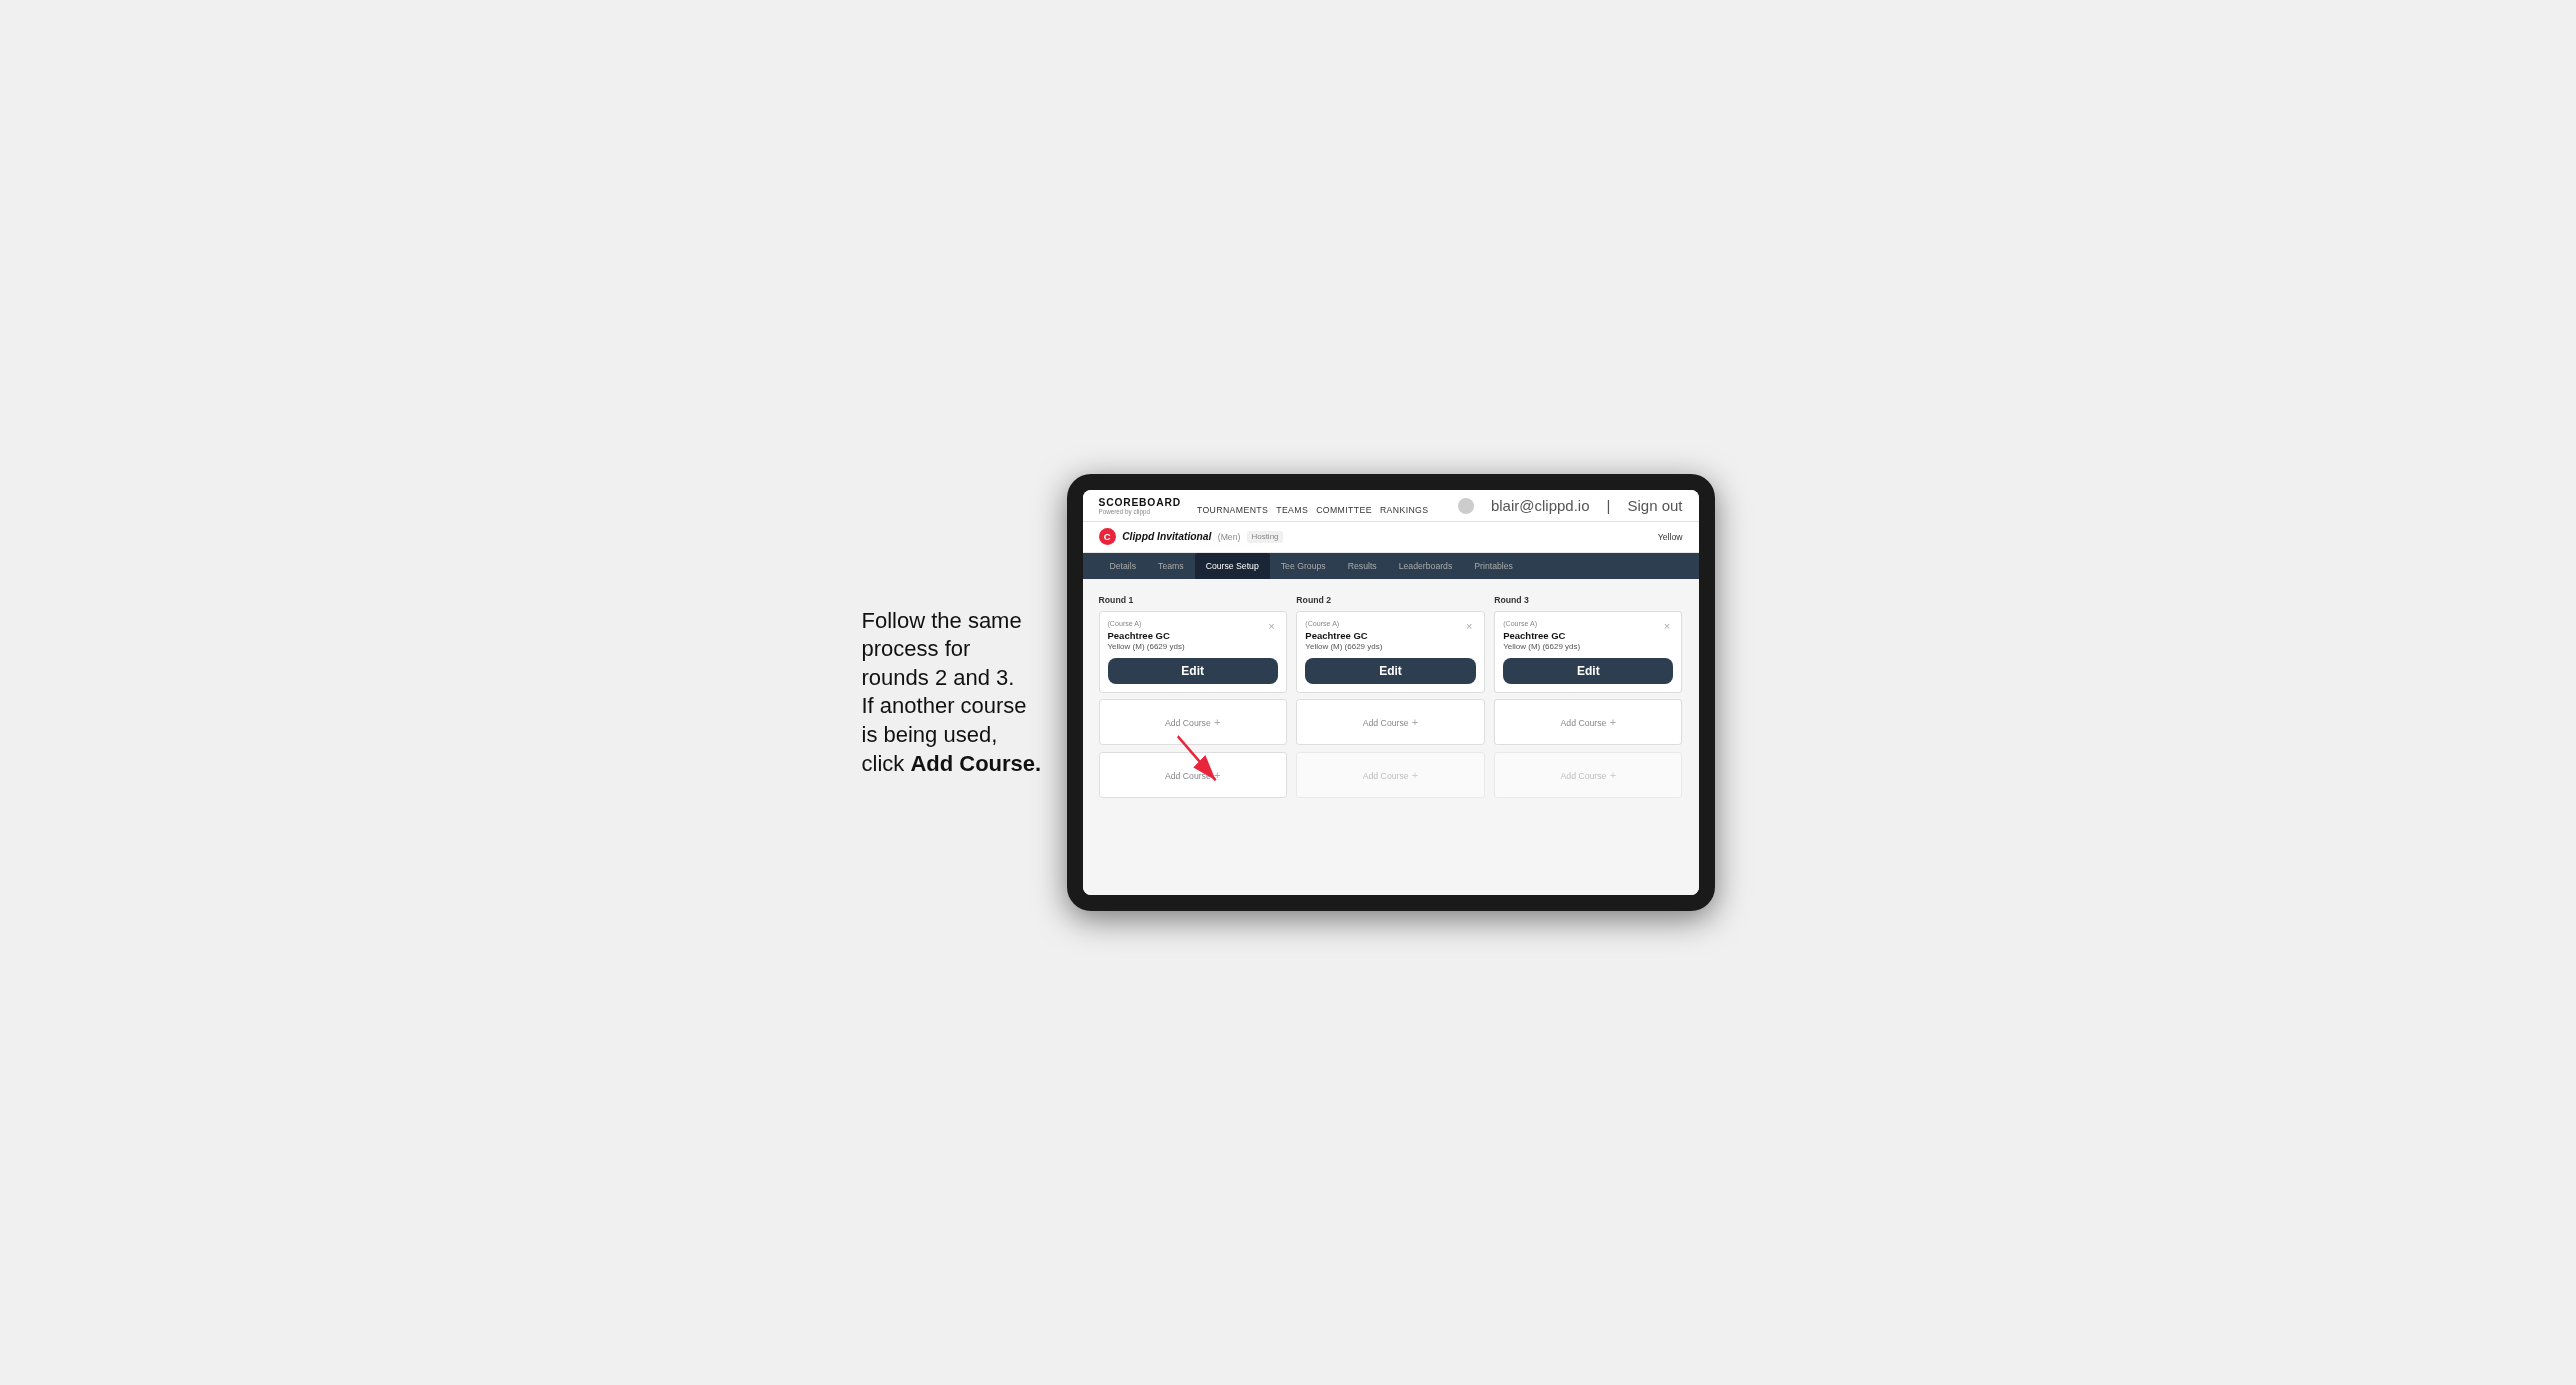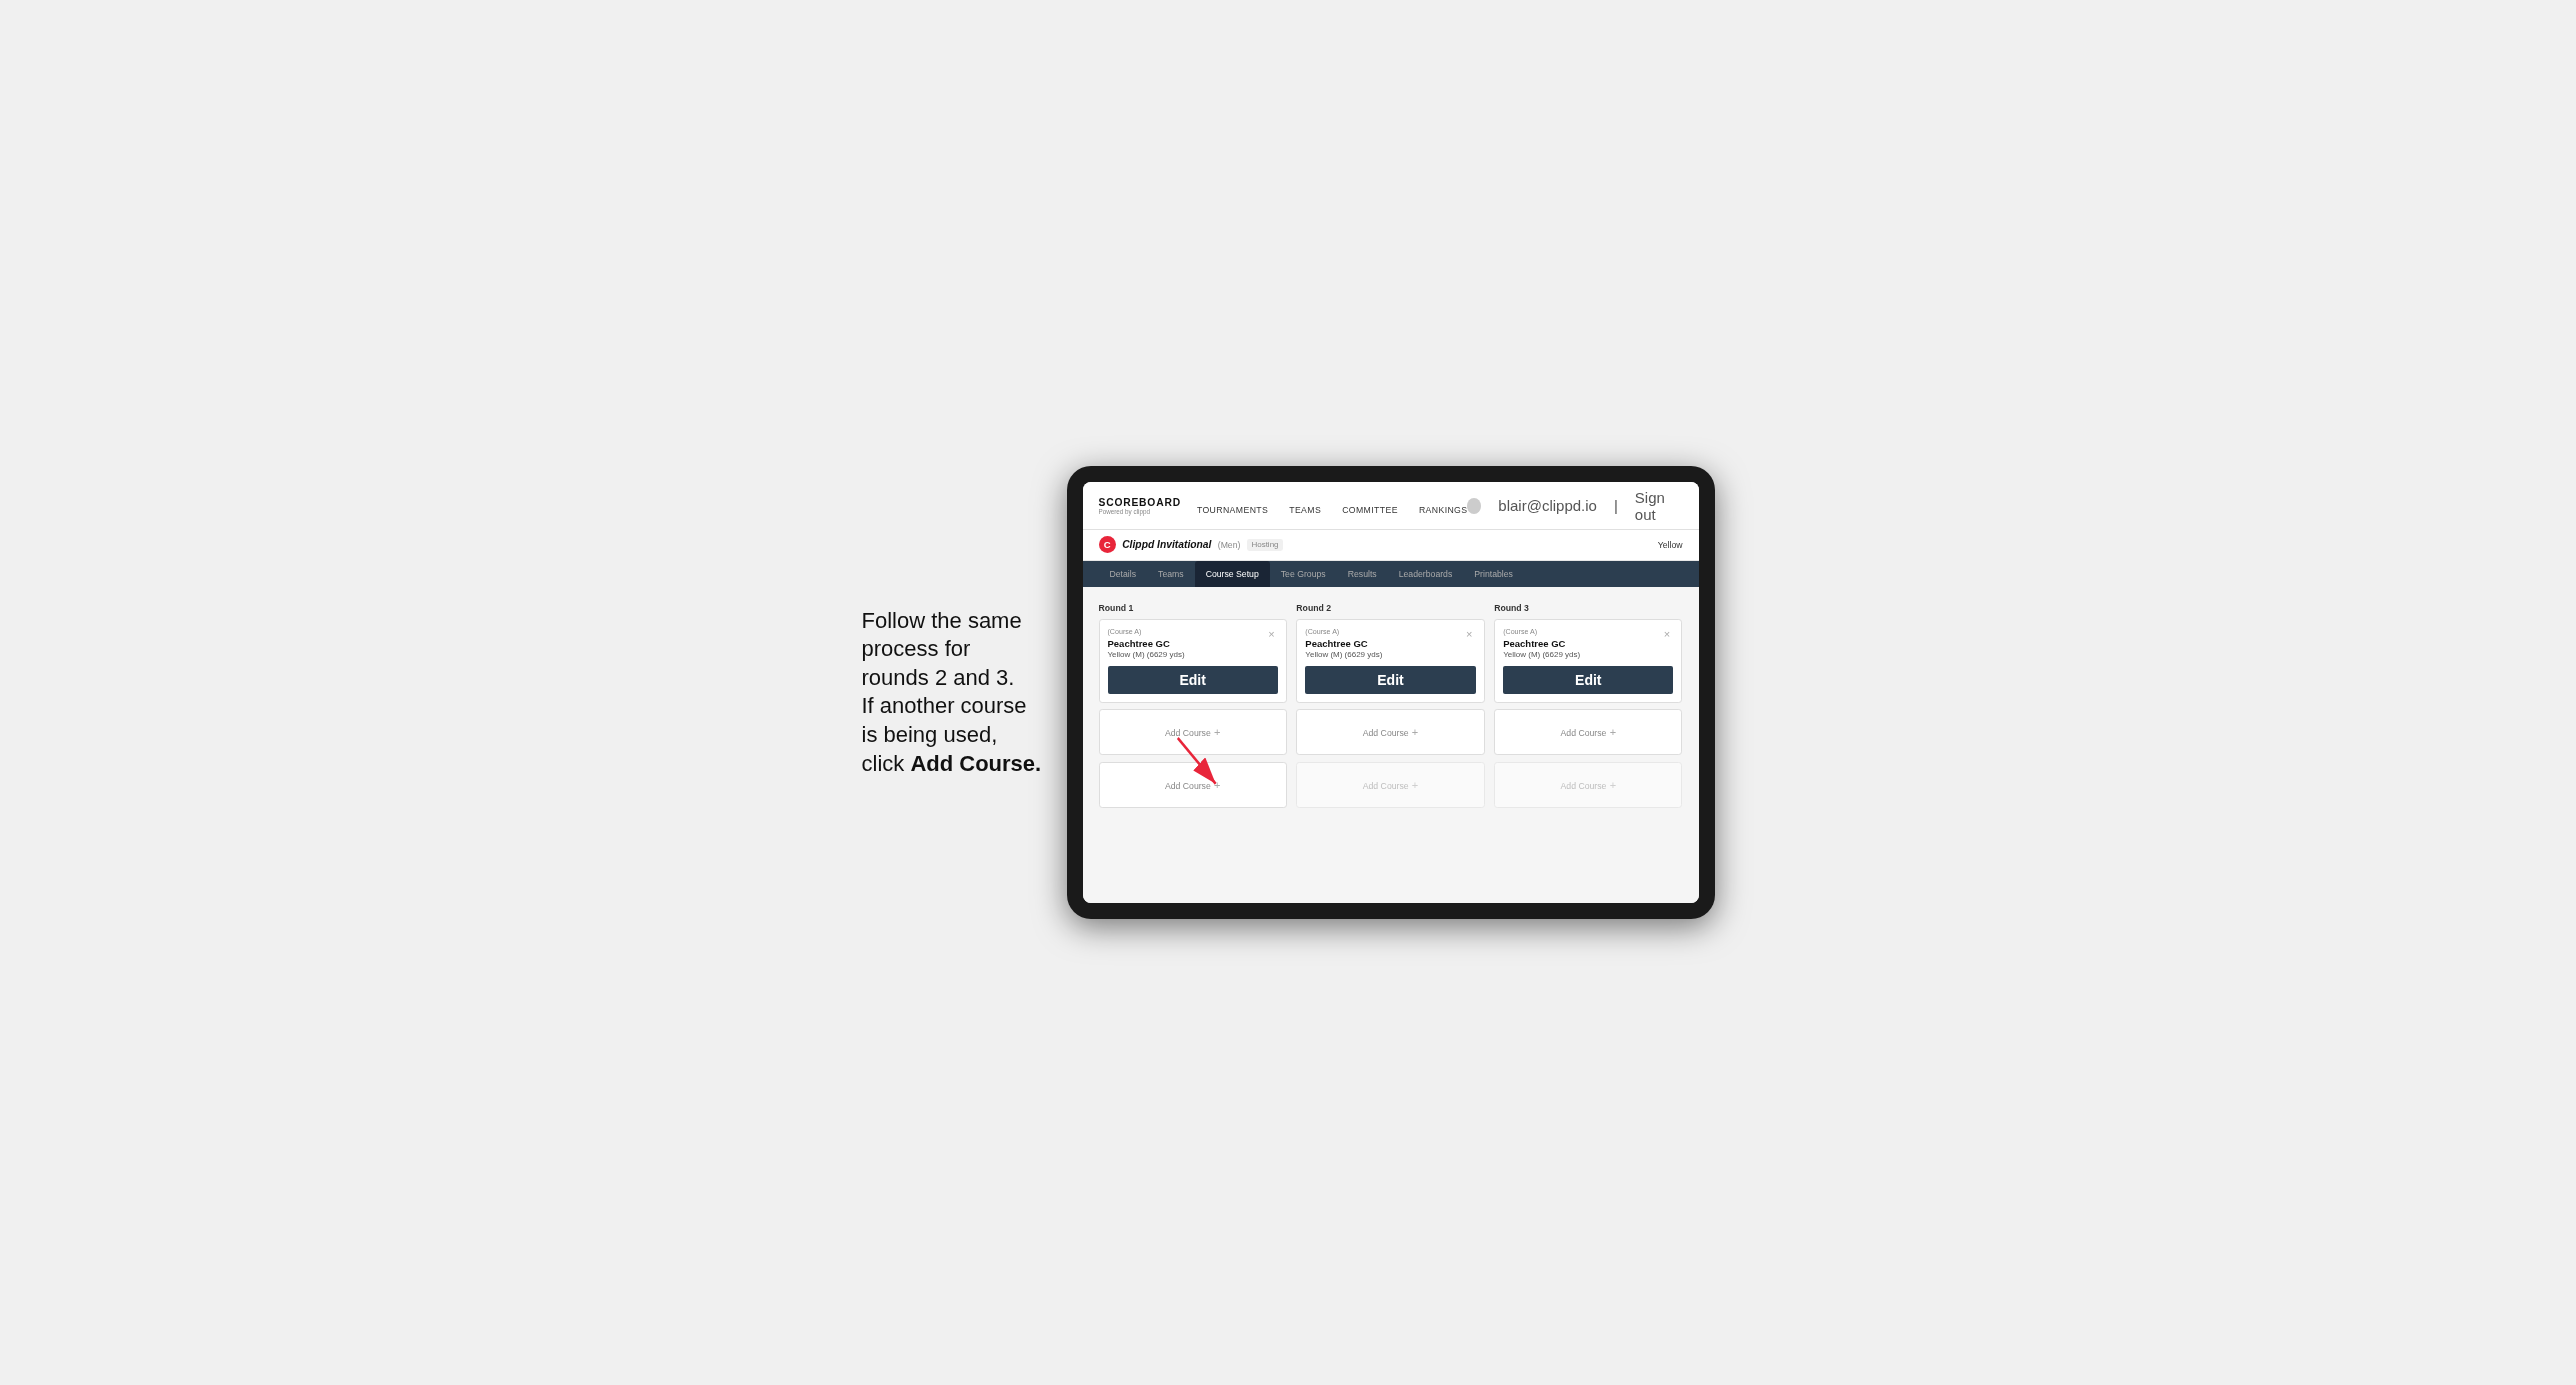--- a/index.html
+++ b/index.html
@@ -70,21 +70,21 @@
       font-weight: 900;
       letter-spacing: 0.8px;
       color: #111;
     }
     .scoreboard-logo .logo-sub {
       font-size: 6.3px;
       color: #888;
     }
     .top-nav-links {
       display: flex;
-      gap: 21px;
+      gap: 8px;
       margin-left: 16px;
     }
     .top-nav-links a {
       font-size: 8.7px;
       color: #333;
       text-decoration: none;
       font-weight: 500;
       letter-spacing: 0.4px;
     }
     .top-nav-left {
@@ -228,23 +228,23 @@
       font-size: 11px;
       padding: 0 3.2px;
     }
     .edit-btn {
       display: block;
       width: 100%;
       background: #2c3e50;
       color: #fff;
       border: none;
       padding: 6.3px;
-      font-size: 14px;
+      font-size: 12px;
       font-weight: 600;
-      border-radius: 2px;
+      border-radius: 8px;
       cursor: pointer;
       margin-top: 6.3px;
       text-align: center;
     }
 
     
     .add-course-card {
       background: #fff;
       border: 0.8px solid #ddd;
       border-radius: 3.2px;

